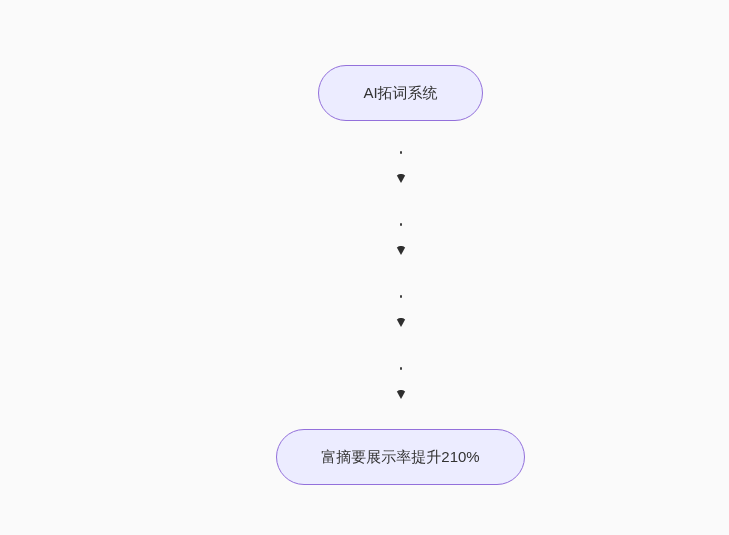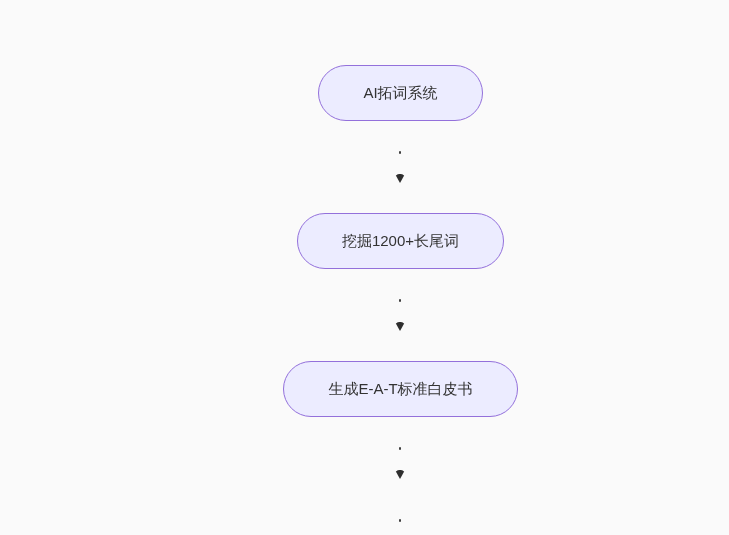--- a/index.html
+++ b/index.html
@@ -76,39 +76,36 @@
 
     <div class="node">
       <span>AI拓词系统</span>
     </div>
 
     <div class="connector">
       <div class="edge-line"></div>
       <div class="arrowhead"></div>
     </div>
 
-    <div class="node">
-      <span>挖掘1200+长尾词</span>
-    </div>
-
-    <div class="connector">
-      <div class="edge-line"></div>
-      <div class="arrowhead"></div>
-    </div>
-
-    <div class="node">
-      <span>生成E-A-T标准白皮书</span>
-    </div>
 
     <div class="connector">
       <div class="edge-line"></div>
       <div class="arrowhead"></div>
     </div>
 
 
     <div class="connector">
       <div class="edge-line"></div>
       <div class="arrowhead"></div>
     </div>
 
 
+    <div class="connector">
+      <div class="edge-line"></div>
+      <div class="arrowhead"></div>
+    </div>
+
+    <div class="node">
+      <span>富摘要展示率提升210%</span>
+    </div>
+
   </div>
 </div>
 
 </body></html>

